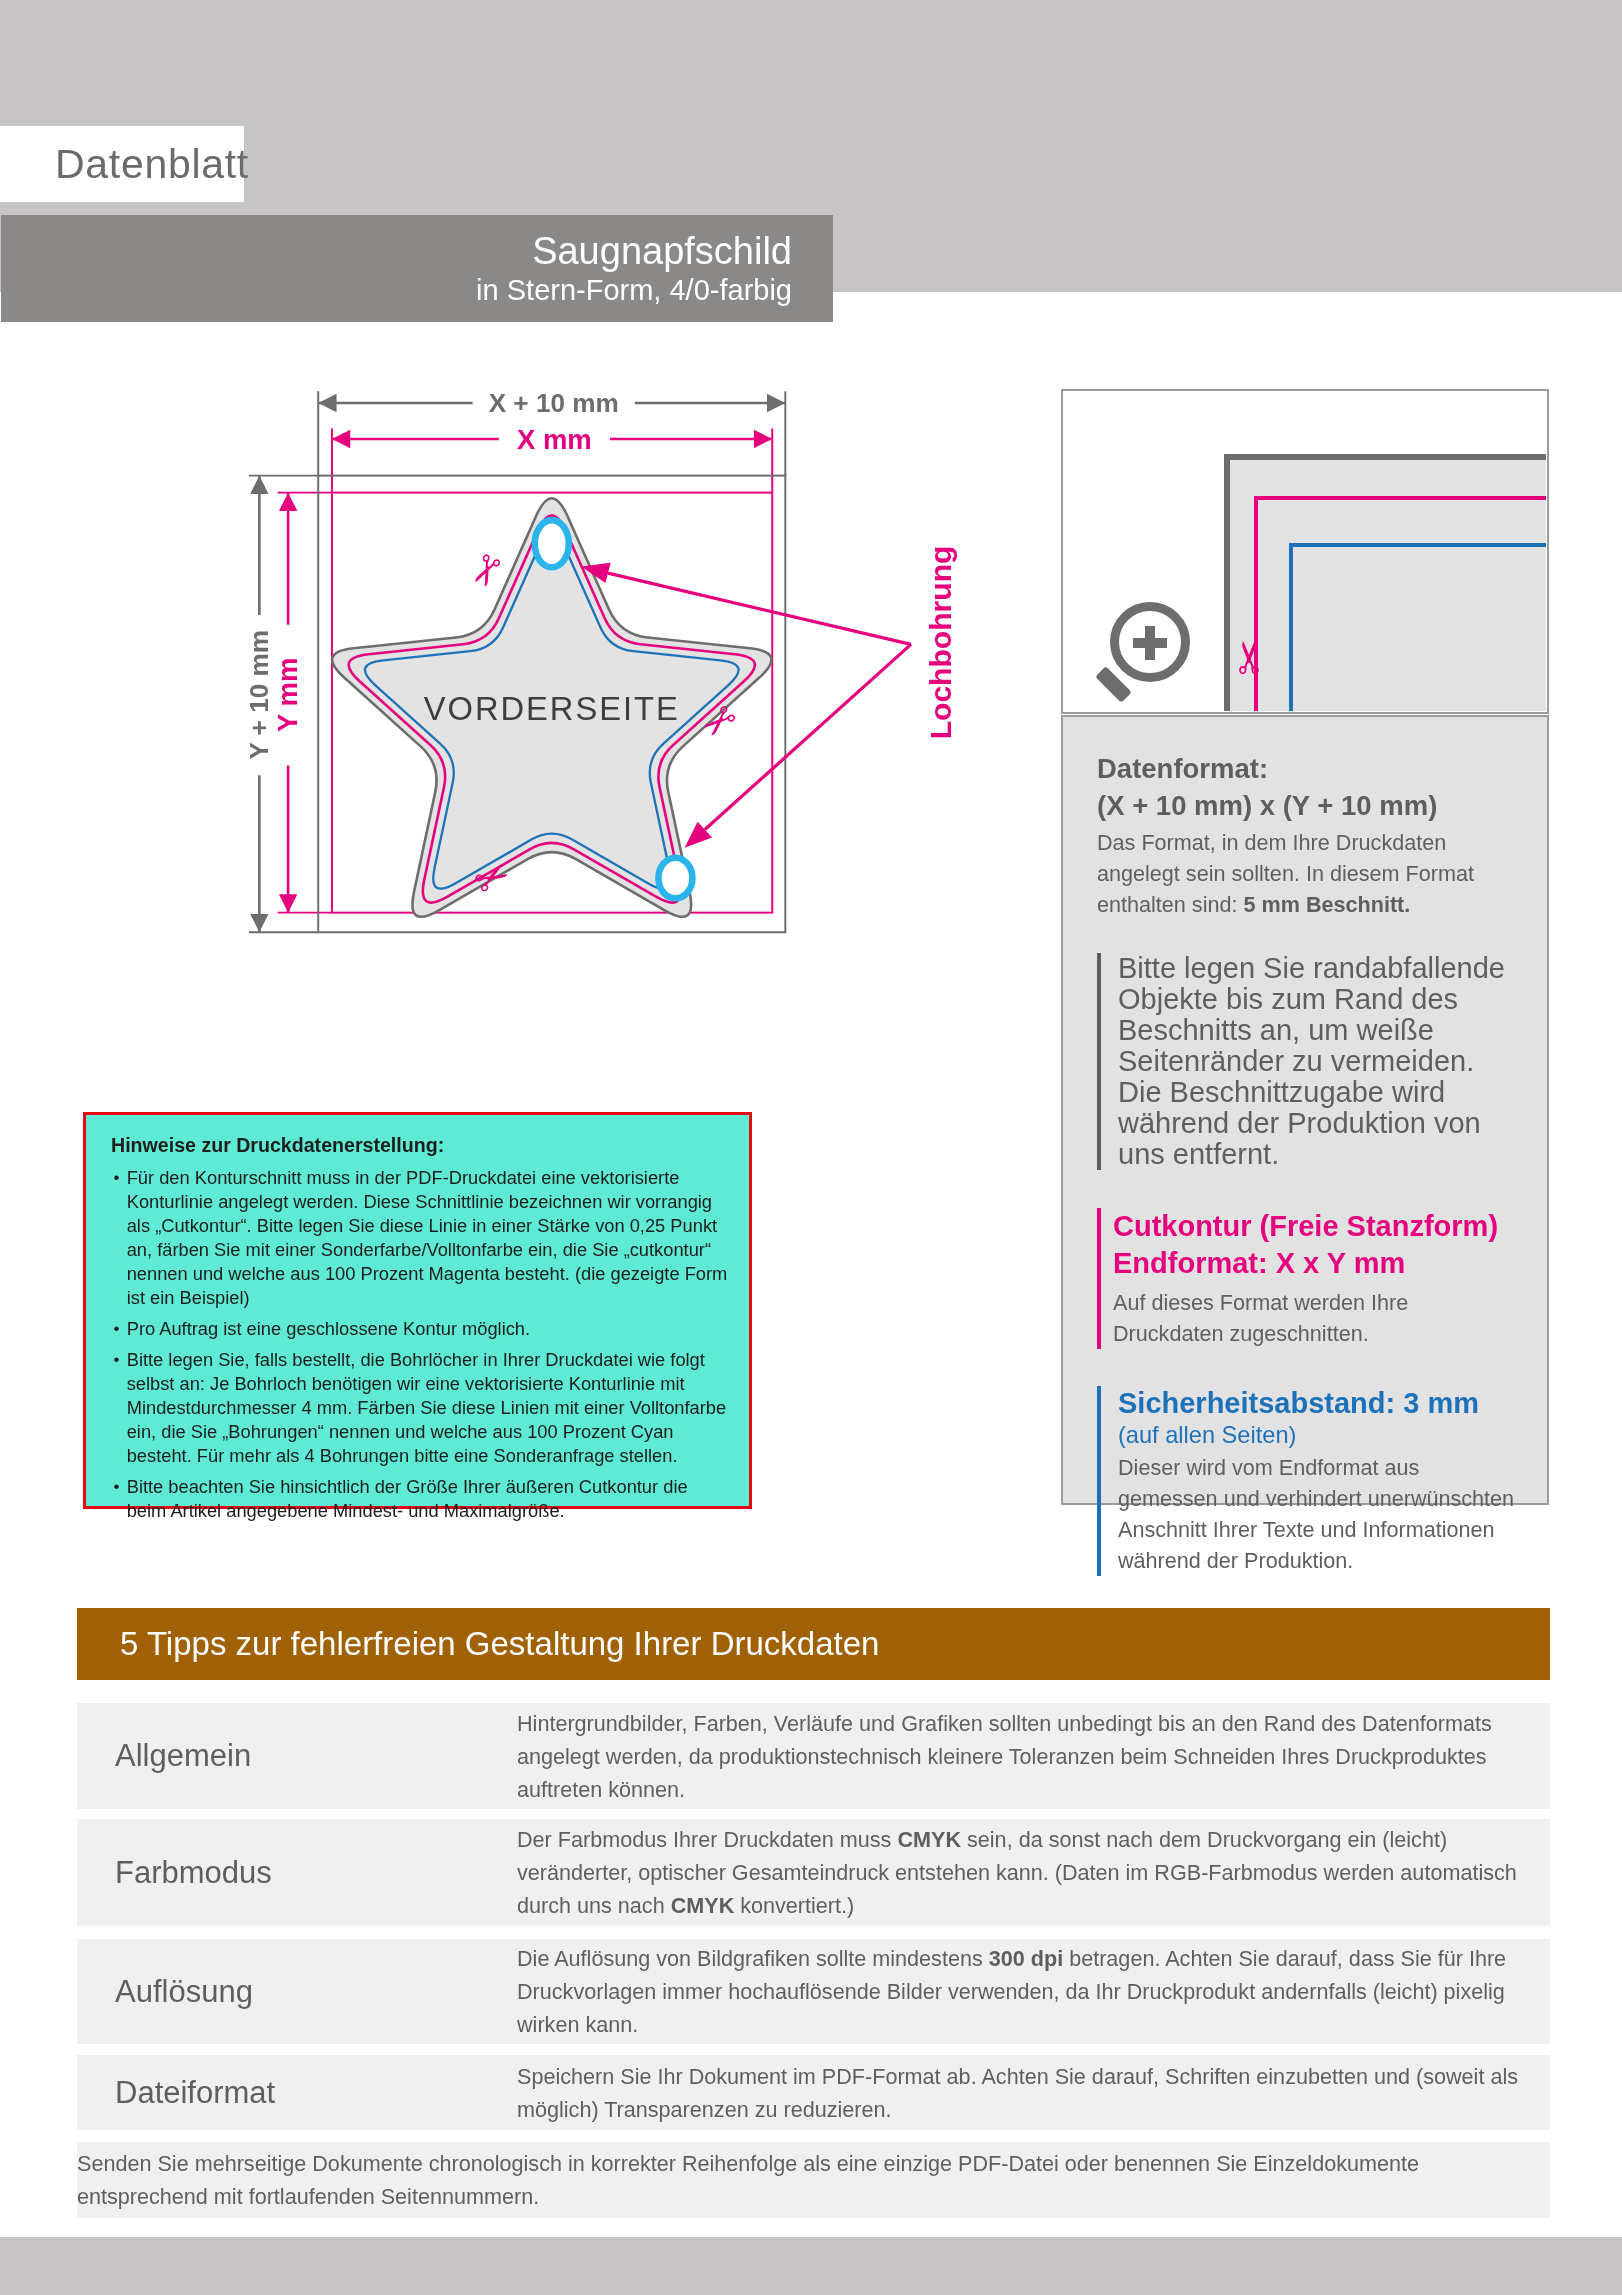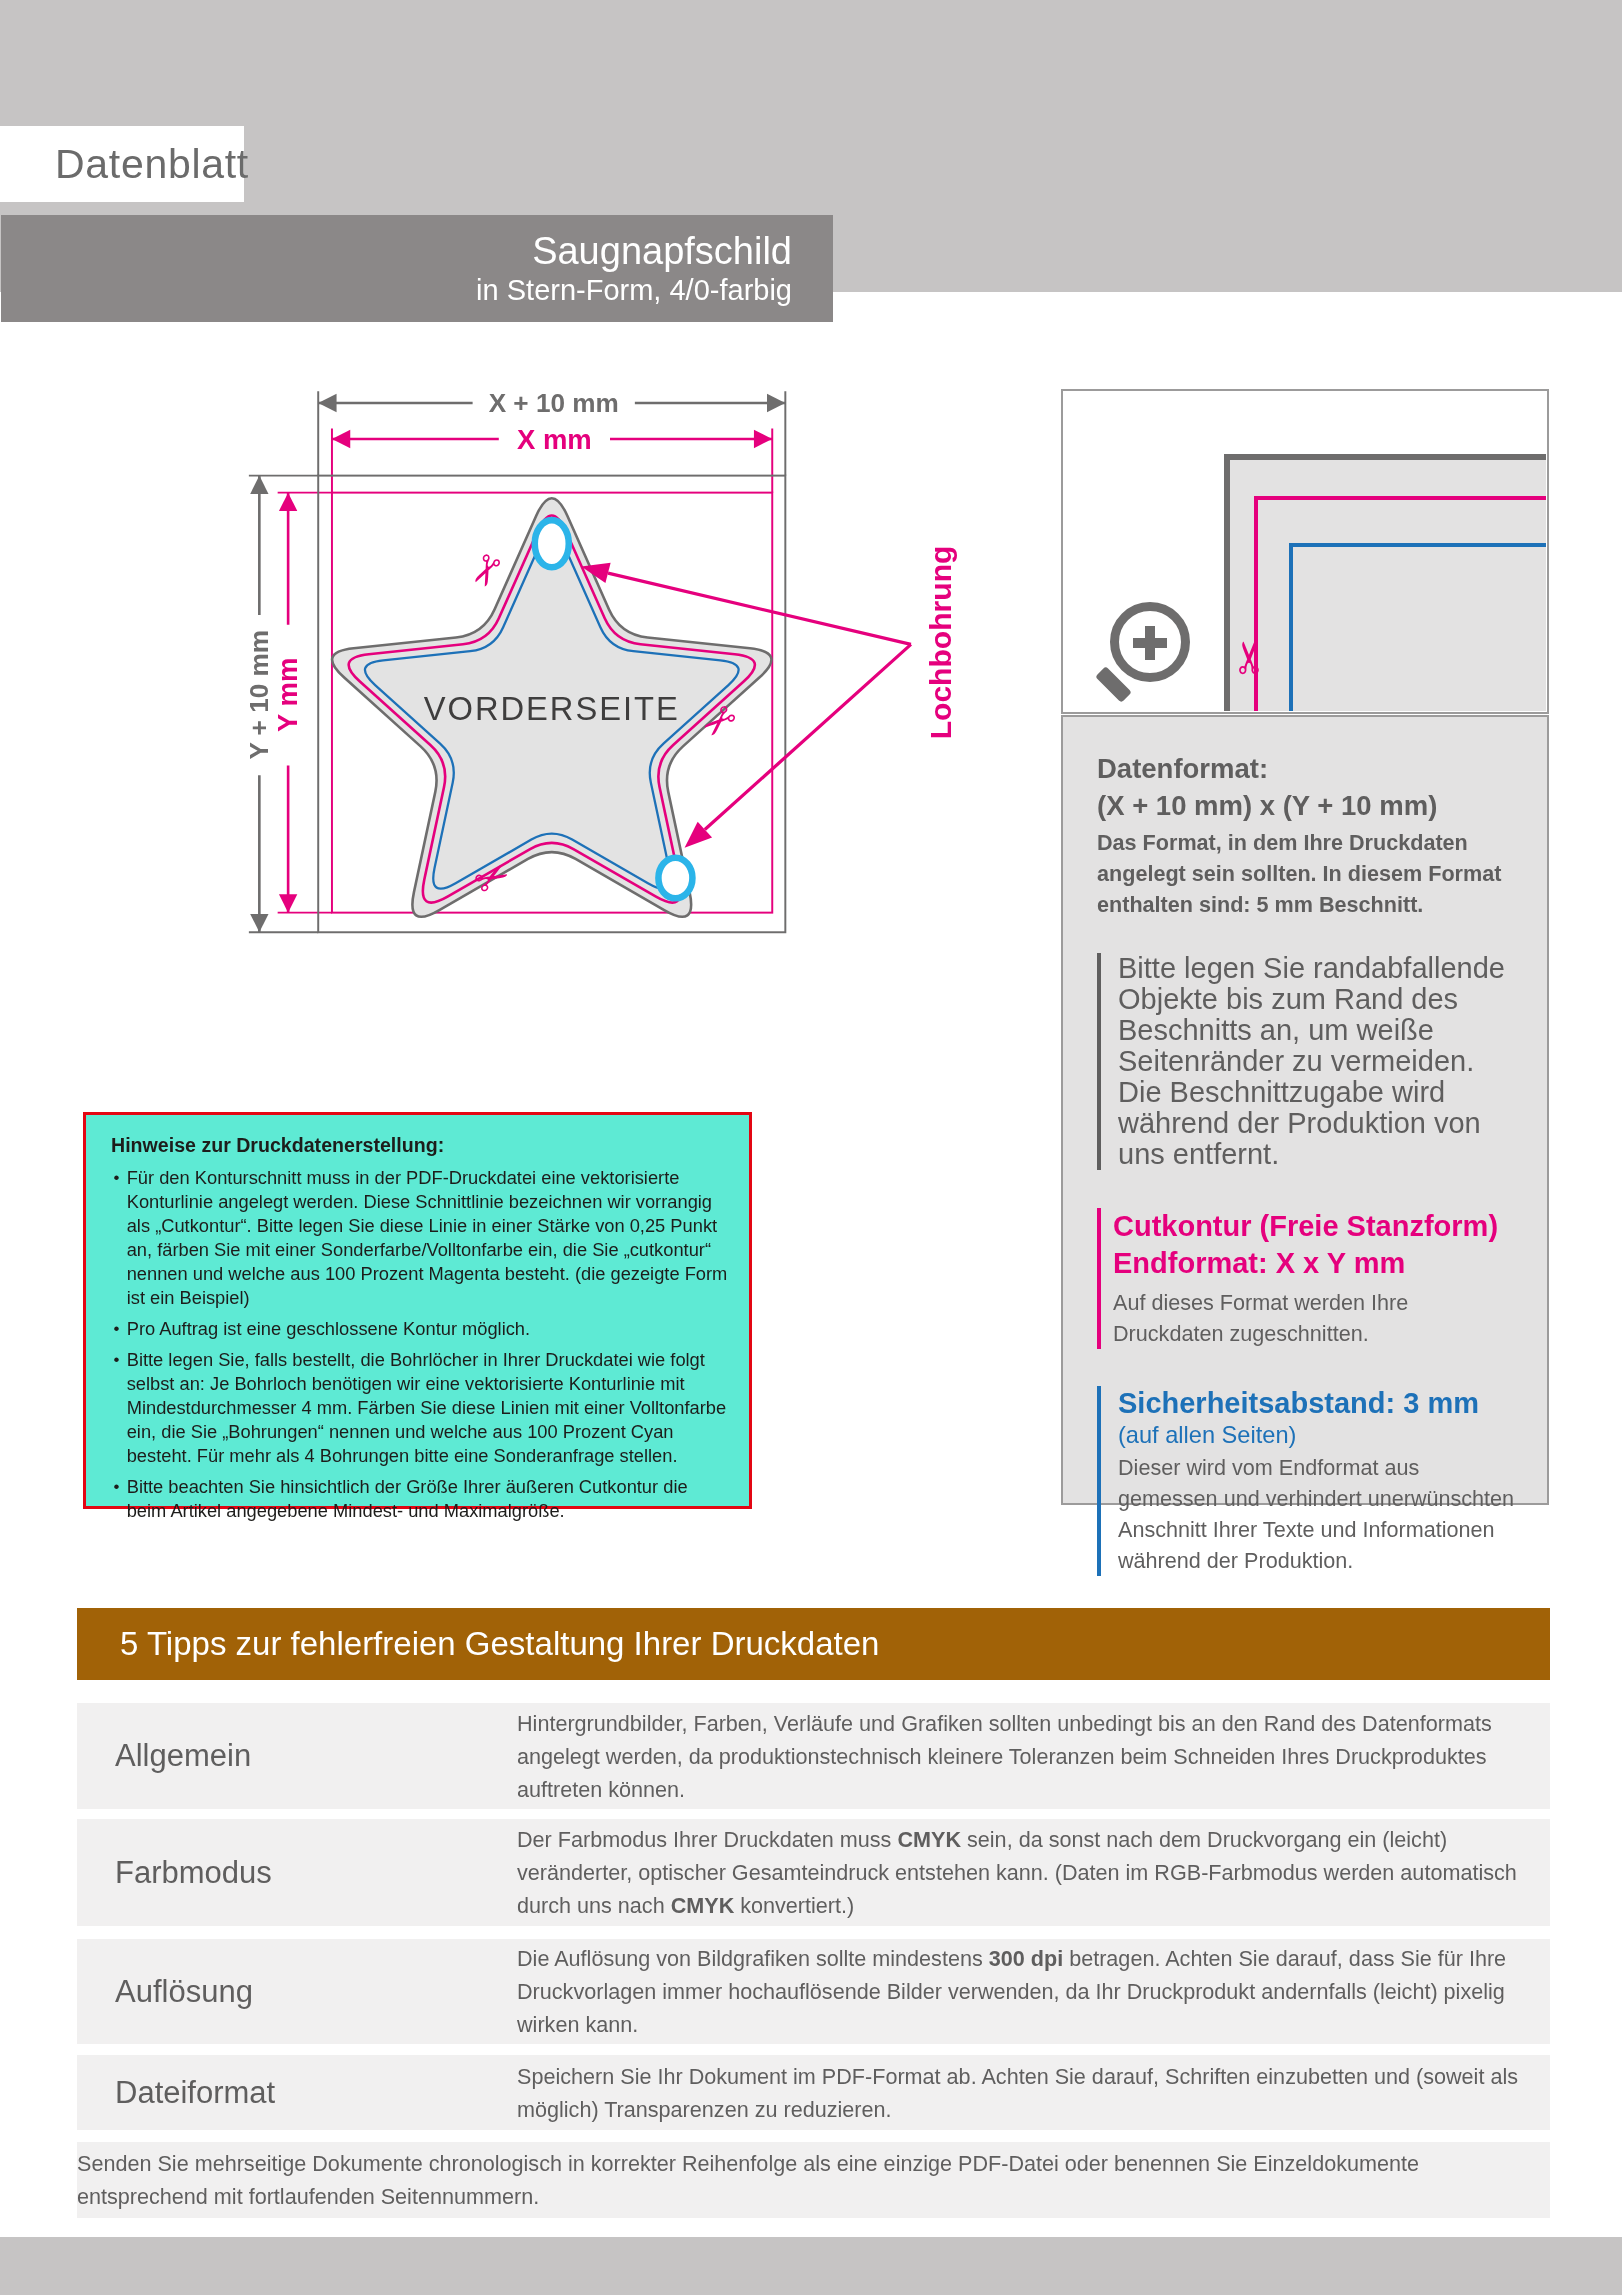--- a/index.html
+++ b/index.html
@@ -35,21 +35,21 @@
   .magnifier{position:absolute;left:31px;top:211px;width:98px;height:105px;}
   .magnifier .ring{position:absolute;left:15.7px;top:0;width:62px;height:62px;border:9.8px solid #6e6d6d;border-radius:50%;background:#ffffff;}
   .magnifier .plus-h{position:absolute;left:39px;top:36px;width:34px;height:9.8px;background:#6e6d6d;}
   .magnifier .plus-v{position:absolute;left:51px;top:24px;width:9.8px;height:34px;background:#6e6d6d;}
   .magnifier .handle{position:absolute;left:1.3px;top:75px;width:37px;height:15px;background:#6e6d6d;border-radius:3.3px;transform:rotate(45deg);}
 
   
   .info-box{position:absolute;left:1061px;top:715px;width:488px;height:790px;background:#e3e2e2;
     border:2.6px solid #9c9b9b;box-sizing:border-box;padding:33px 25px 0 34px;color:#5f5e5e;}
   .df-title{font-size:27.5px;font-weight:bold;line-height:37px;}
-  .df-text{font-size:21.6px;line-height:31px;margin-top:2.6px;font-weight:bold;}
+  .df-text{font-size:21.6px;line-height:31px;margin-top:2.6px;}
   .bar-note{border-left:4.6px solid #5f5e5e;padding-left:17px;margin-top:33px;font-size:29px;line-height:31px;}
   .cut-section{border-left:4.6px solid #e5007d;padding-left:12px;margin-top:38px;}
   .cut-title{color:#e5007d;font-weight:bold;font-size:29px;line-height:37px;}
   .cut-text{font-size:21.6px;line-height:31px;margin-top:5.2px;}
   .safe-section{border-left:4.6px solid #1d71b8;padding-left:17px;margin-top:37px;}
   .safe-title{color:#1d71b8;font-weight:bold;font-size:29px;line-height:34px;}
   .safe-sub{color:#1d71b8;font-size:23.6px;line-height:30px;}
   .safe-text{font-size:21.6px;line-height:31px;margin-top:2.6px;}
 
   

